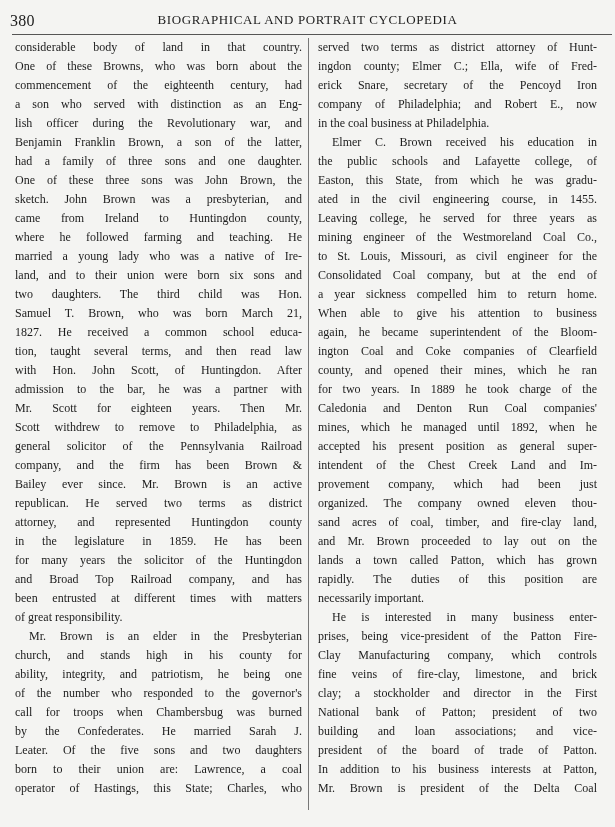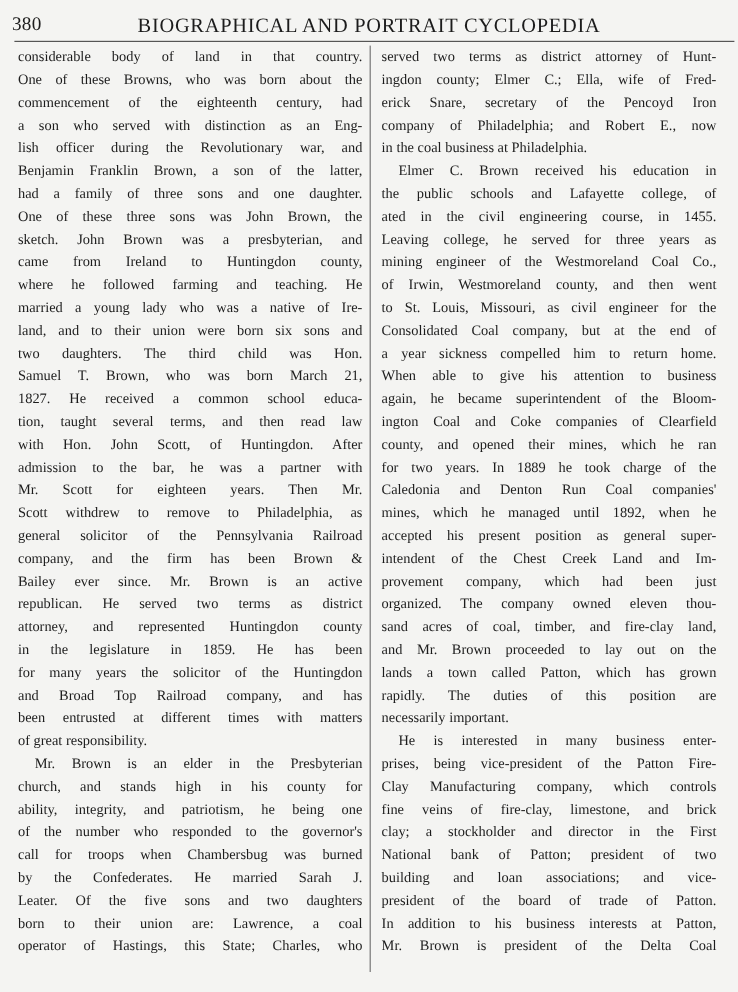--- a/index.html
+++ b/index.html
@@ -12,21 +12,21 @@
   }
   .header {
     position: absolute; left: 0; top: 0; width: 615px; height: 34px;
   }
   .page-number {
     position: absolute; left: 10px; top: 12px;
     font-size: 16px; letter-spacing: 0.2px;
   }
   .running-title {
     position: absolute; left: 0; right: 0; top: 12px; text-align: center;
-    font-size: 17px; letter-spacing: 0.6px;
+    font-size: 13px; letter-spacing: 0.6px;
   }
   .rule {
     position: absolute; left: 12px; top: 34px; width: 600px; height: 1px;
     background: #555;
   }
   .col {
     position: absolute; top: 38px;
     font-size: 12px; line-height: 19px;
   }
   .col-left { left: 15px; width: 287px; }
@@ -96,24 +96,24 @@
   </div>
 <div class="col-divider"></div>
 <div class="col col-right" id="col-right">
     <span class="line">served two terms as district attorney of Hunt-</span>
     <span class="line">ingdon county; Elmer C.; Ella, wife of Fred-</span>
     <span class="line">erick Snare, secretary of the Pencoyd Iron</span>
     <span class="line">company of Philadelphia; and Robert E., now</span>
     <span class="line last">in the coal business at Philadelphia.</span>
     <span class="line indent">Elmer C. Brown received his education in</span>
     <span class="line">the public schools and Lafayette college, of</span>
+    <span class="line">Easton, this State, from which he was gradu-</span>
     <span class="line">ated in the civil engineering course, in 1455.</span>
     <span class="line">Leaving college, he served for three years as</span>
     <span class="line">mining engineer of the Westmoreland Coal Co.,</span>
-    <span class="line">of Irwin, Westmoreland county, and then went</span>
     <span class="line">to St. Louis, Missouri, as civil engineer for the</span>
     <span class="line">Consolidated Coal company, but at the end of</span>
     <span class="line">a year sickness compelled him to return home.</span>
     <span class="line">When able to give his attention to business</span>
     <span class="line">again, he became superintendent of the Bloom-</span>
     <span class="line">ington Coal and Coke companies of Clearfield</span>
     <span class="line">county, and opened their mines, which he ran</span>
     <span class="line">for two years. In 1889 he took charge of the</span>
     <span class="line">Caledonia and Denton Run Coal companies'</span>
     <span class="line">mines, which he managed until 1892, when he</span>

